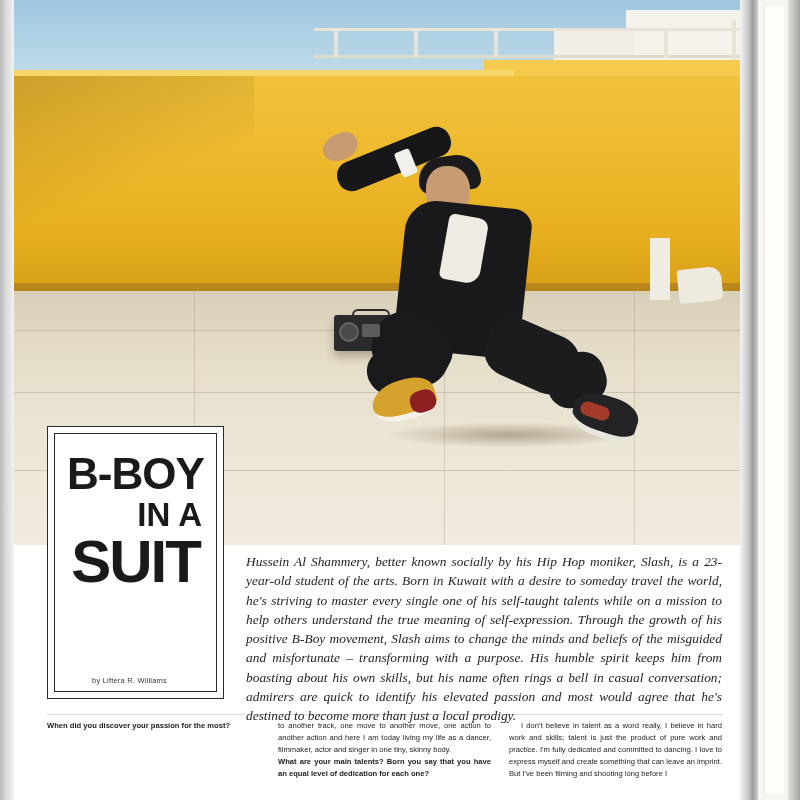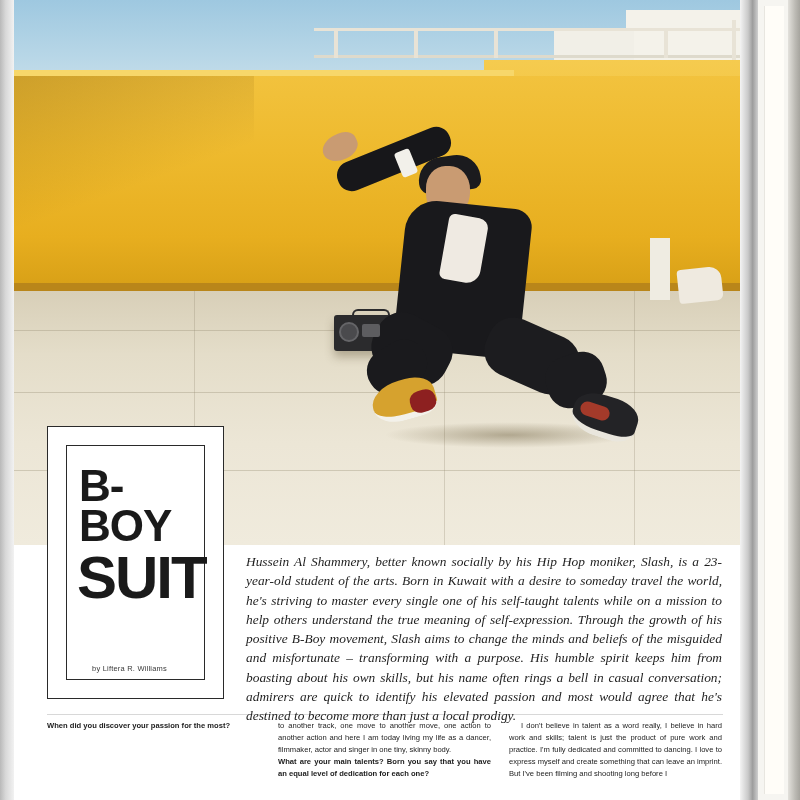--- a/index.html
+++ b/index.html
@@ -199,21 +199,21 @@
   .d-shadow {
     position: absolute; left: 70px; top: 292px; width: 250px; height: 26px;
     background: radial-gradient(ellipse at center, rgba(90,75,40,0.40) 0%, rgba(90,75,40,0) 70%);
   }
 
   
   .title-box {
     position: absolute; left: 47px; top: 426px; width: 177px; height: 273px;
     background: #ffffff;
     border: 1px solid #2a2a2a;
-    padding: 18px;
+    padding: 6px;
     z-index: 5;
   }
   .title-inner {
     width: 100%; height: 100%;
     border: 1px solid #2a2a2a;
     position: relative;
     padding: 14px 10px 8px 10px;
   }
   .t-bboy {
     font-family: "Liberation Sans", sans-serif;
@@ -356,20 +356,21 @@
       <div class="d-shoe-r"></div>
       <div class="d-shoe-r-acc"></div>
     </div>
   </div>
 
   <div class="cream-band"></div>
 
   <div class="title-box">
     <div class="title-inner">
       <div class="t-bboy">B-BOY</div>
+      <div class="t-ina">IN A</div>
       <div class="t-suit">SUIT</div>
       <div class="t-byline">by Liftera R. Williams</div>
     </div>
   </div>
 
   <div class="deck">Hussein Al Shammery, better known socially by his Hip Hop moniker, Slash, is a 23-year-old student of the arts. Born in Kuwait with a desire to someday travel the world, he's striving to master every single one of his self-taught talents while on a mission to help others understand the true meaning of self-expression. Through the growth of his positive B-Boy movement, Slash aims to change the minds and beliefs of the misguided and misfortunate – transforming with a purpose. His humble spirit keeps him from boasting about his own skills, but his name often rings a bell in casual conversation; admirers are quick to identify his elevated passion and most would agree that he's destined to become more than just a local prodigy.</div>
 
   <div class="thin-rule"></div>
 
   <div class="cols">

